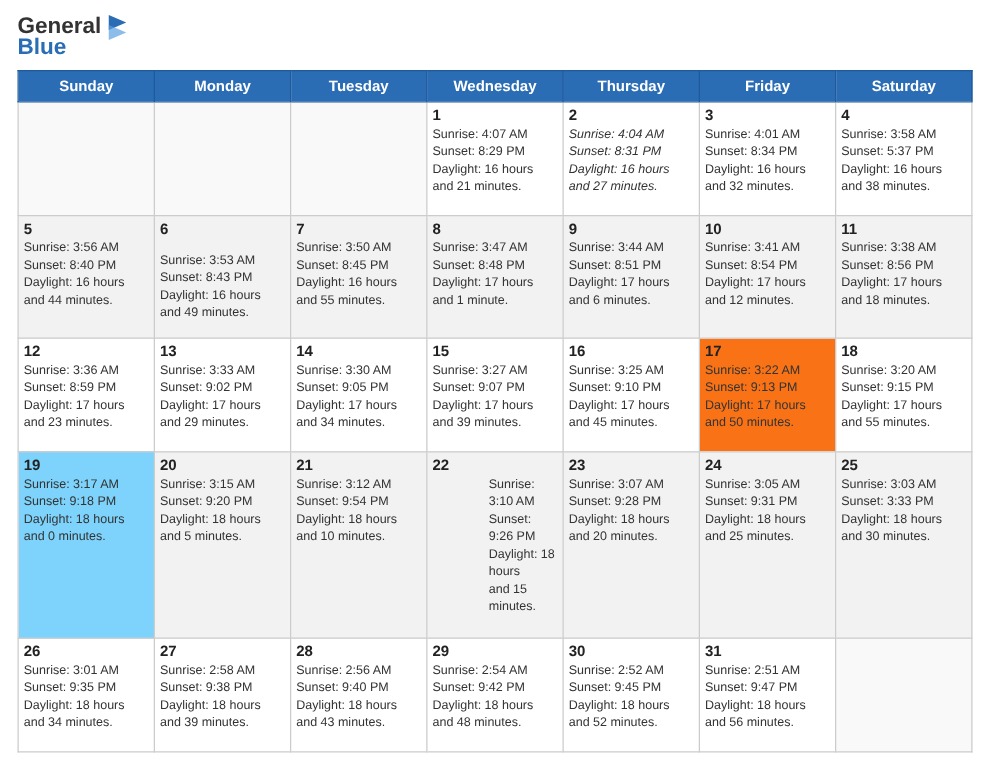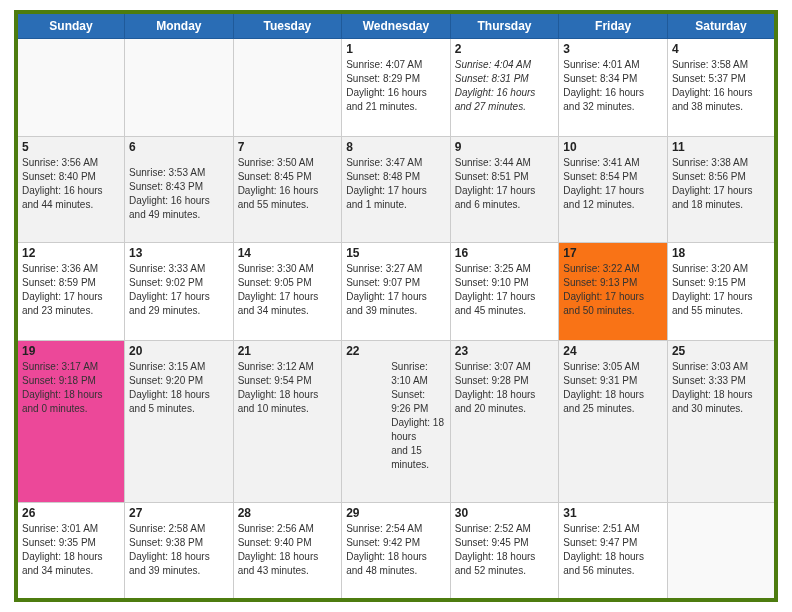--- a/index.html
+++ b/index.html
@@ -50,21 +50,21 @@
       color: #222;
       line-height: 1.1;
     }
     .location {
       font-size: 16px;
       color: #444;
       text-align: right;
     }
     .calendar {
       flex: 1;
-      border: 4px solid #4d7c0f;
+      border: 1px solid #4d7c0f;
       border-collapse: collapse;
       width: 100%;
       table-layout: fixed;
     }
     .calendar th {
       background: #2a6db5;
       color: #fff;
       text-align: center;
       padding: 5px 2px;
       font-size: 12px;
@@ -98,20 +98,38 @@
       line-height: 1.4;
     }
     .empty-cell {
       background: #f9f9f9 !important;
     }
   </style>
 </head>
 <body>
 
 <div class="page">
+  <div class="header">
+    <div class="logo">
+      <div>
+        <div style="display:flex;align-items:center;">
+          <span class="logo-text logo-general">General</span>
+          <svg class="logo-icon" viewBox="0 0 22 22" xmlns="http://www.w3.org/2000/svg">
+            <polygon points="4,2 18,8 4,14" fill="#2a6db5"></polygon>
+            <polygon points="4,10 18,16 4,22" fill="#5ba0e0" opacity="0.7"></polygon>
+          </svg>
+        </div>
+        <span class="logo-text logo-blue" style="display:block;margin-top:-4px;">Blue</span>
+      </div>
+    </div>
+    <div class="title-block">
+      <div class="month-year"></div>
+      <div class="location"></div>
+    </div>
+  </div>
 
   <table class="calendar">
     <thead>
       <tr>
       <th>Sunday</th>
           <th>Monday</th>
           <th>Tuesday</th>
           <th>Wednesday</th>
           <th>Thursday</th>
           <th>Friday</th>
@@ -248,21 +266,21 @@
           </td>
           <td style="background: rgb(255, 255, 255);">
             <span class="day-number">18</span>
             <div class="day-info" style="white-space: pre-line;">Sunrise: 3:20 AM
 Sunset: 9:15 PM
 Daylight: 17 hours
 and 55 minutes.</div>
           </td>
         </tr>
         <tr>
-          <td style="background: #ec4899;">
+          <td style="background: #7dd3fc;">
             <span class="day-number">19</span>
             <div class="day-info" style="white-space: pre-line;">Sunrise: 3:17 AM
 Sunset: 9:18 PM
 Daylight: 18 hours
 and 0 minutes.</div>
           </td>
           <td style="background: rgb(242, 242, 242);">
             <span class="day-number">20</span>
             <div class="day-info" style="white-space: pre-line;">Sunrise: 3:15 AM
 Sunset: 9:20 PM

